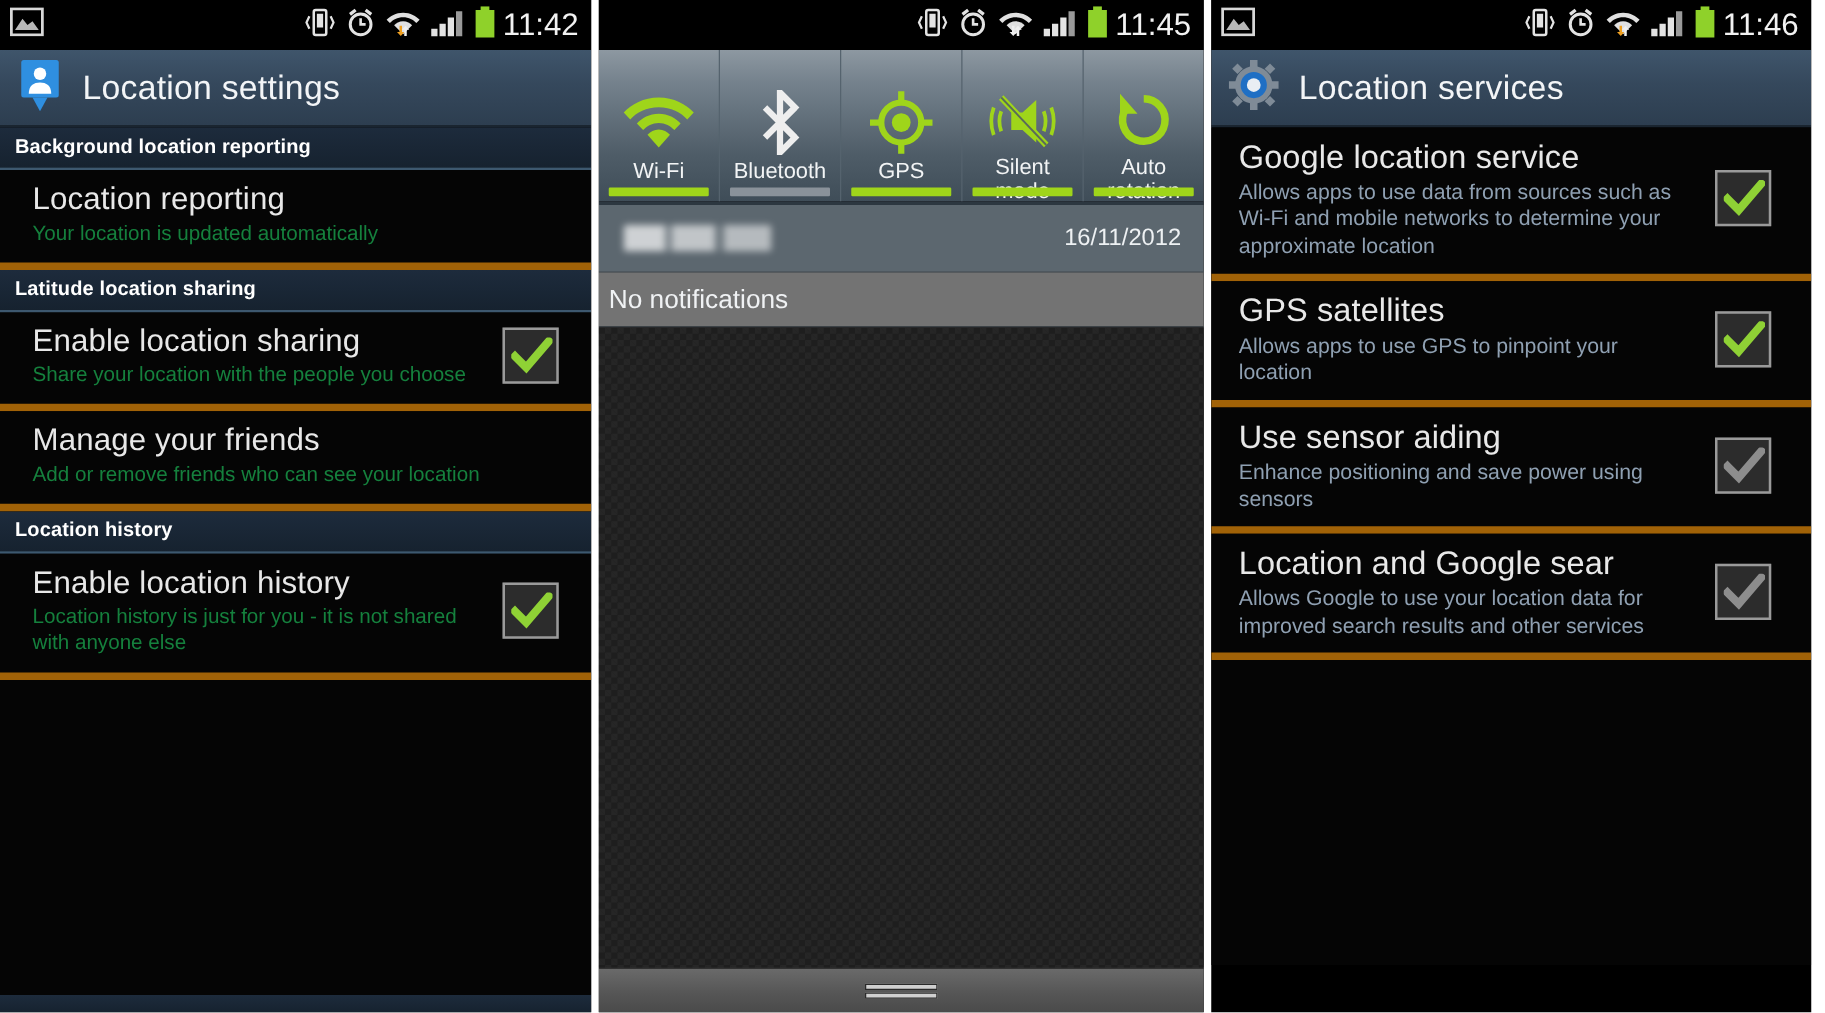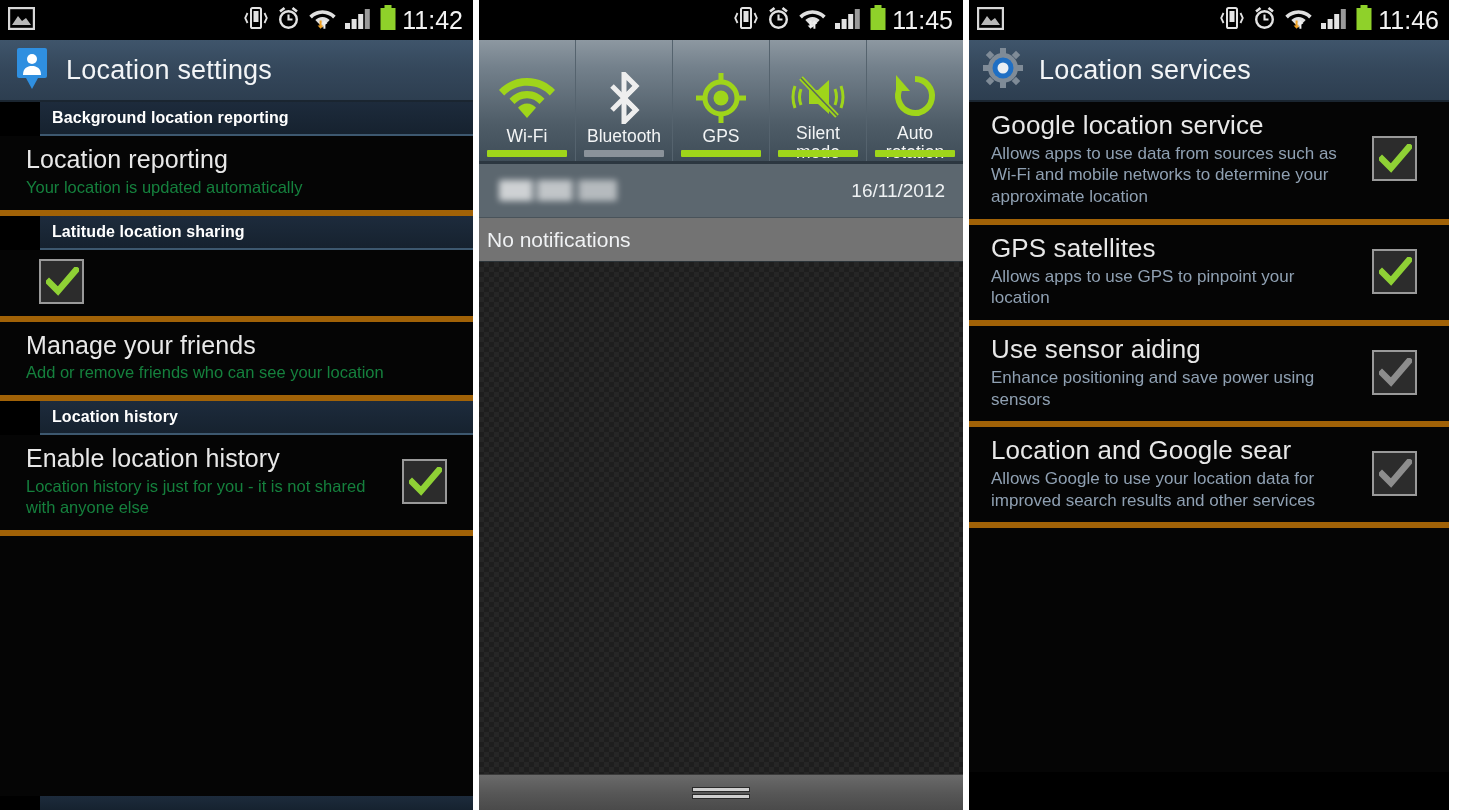--- a/index.html
+++ b/index.html
@@ -35,21 +35,21 @@
     border-bottom: 2px solid #1a2530;
     display: flex; align-items: center; padding-left: 14px; gap: 16px;
   }
   .actionbar .title { color:#f3f5f7; font-size:27px; font-weight:400; letter-spacing:.2px;}
 
   
   .section-hdr {
     background: linear-gradient(180deg,#1d2b3c 0%, #16222f 100%);
     border-bottom: 2px solid #3d586f;
     color:#ffffff; font-size:16px; font-weight:bold;
-    padding: 7px 0 7px 12px; letter-spacing:.1px;margin-left:40px;
+    padding: 7px 0 7px 12px; letter-spacing:.1px;
   }
   .section-hdr.clipped { border-bottom:none; }
 
   
   .row {
     background:#050505; display:flex; align-items:flex-start;
     padding: 9px 14px 12px 26px; border-bottom:6px solid #a16207;
     position: relative;
   }
   .row .texts { flex:1; min-width:0; }
@@ -198,20 +198,24 @@
     <div class="section-hdr">Background location reporting</div>
     <div class="row">
       <div class="texts">
         <div class="t1">Location reporting</div>
         <div class="t2">Your location is updated automatically</div>
       </div>
     </div>
 
     <div class="section-hdr">Latitude location sharing</div>
     <div class="row">
+      <div class="texts">
+        <div class="t1">Enable location sharing</div>
+        <div class="t2">Share your location with the people you choose</div>
+      </div>
       <div class="cbwrap">
         <div class="checkbox">
           <svg width="33" height="31" viewBox="0 0 33 31">
                 <path d="M3 15 L12 24 L30 3" fill="none" stroke="#8fd135" stroke-width="6.5" stroke-linecap="square"></path>
               </svg>
         </div>
       </div>
     </div>
     <div class="row">
       <div class="texts">

